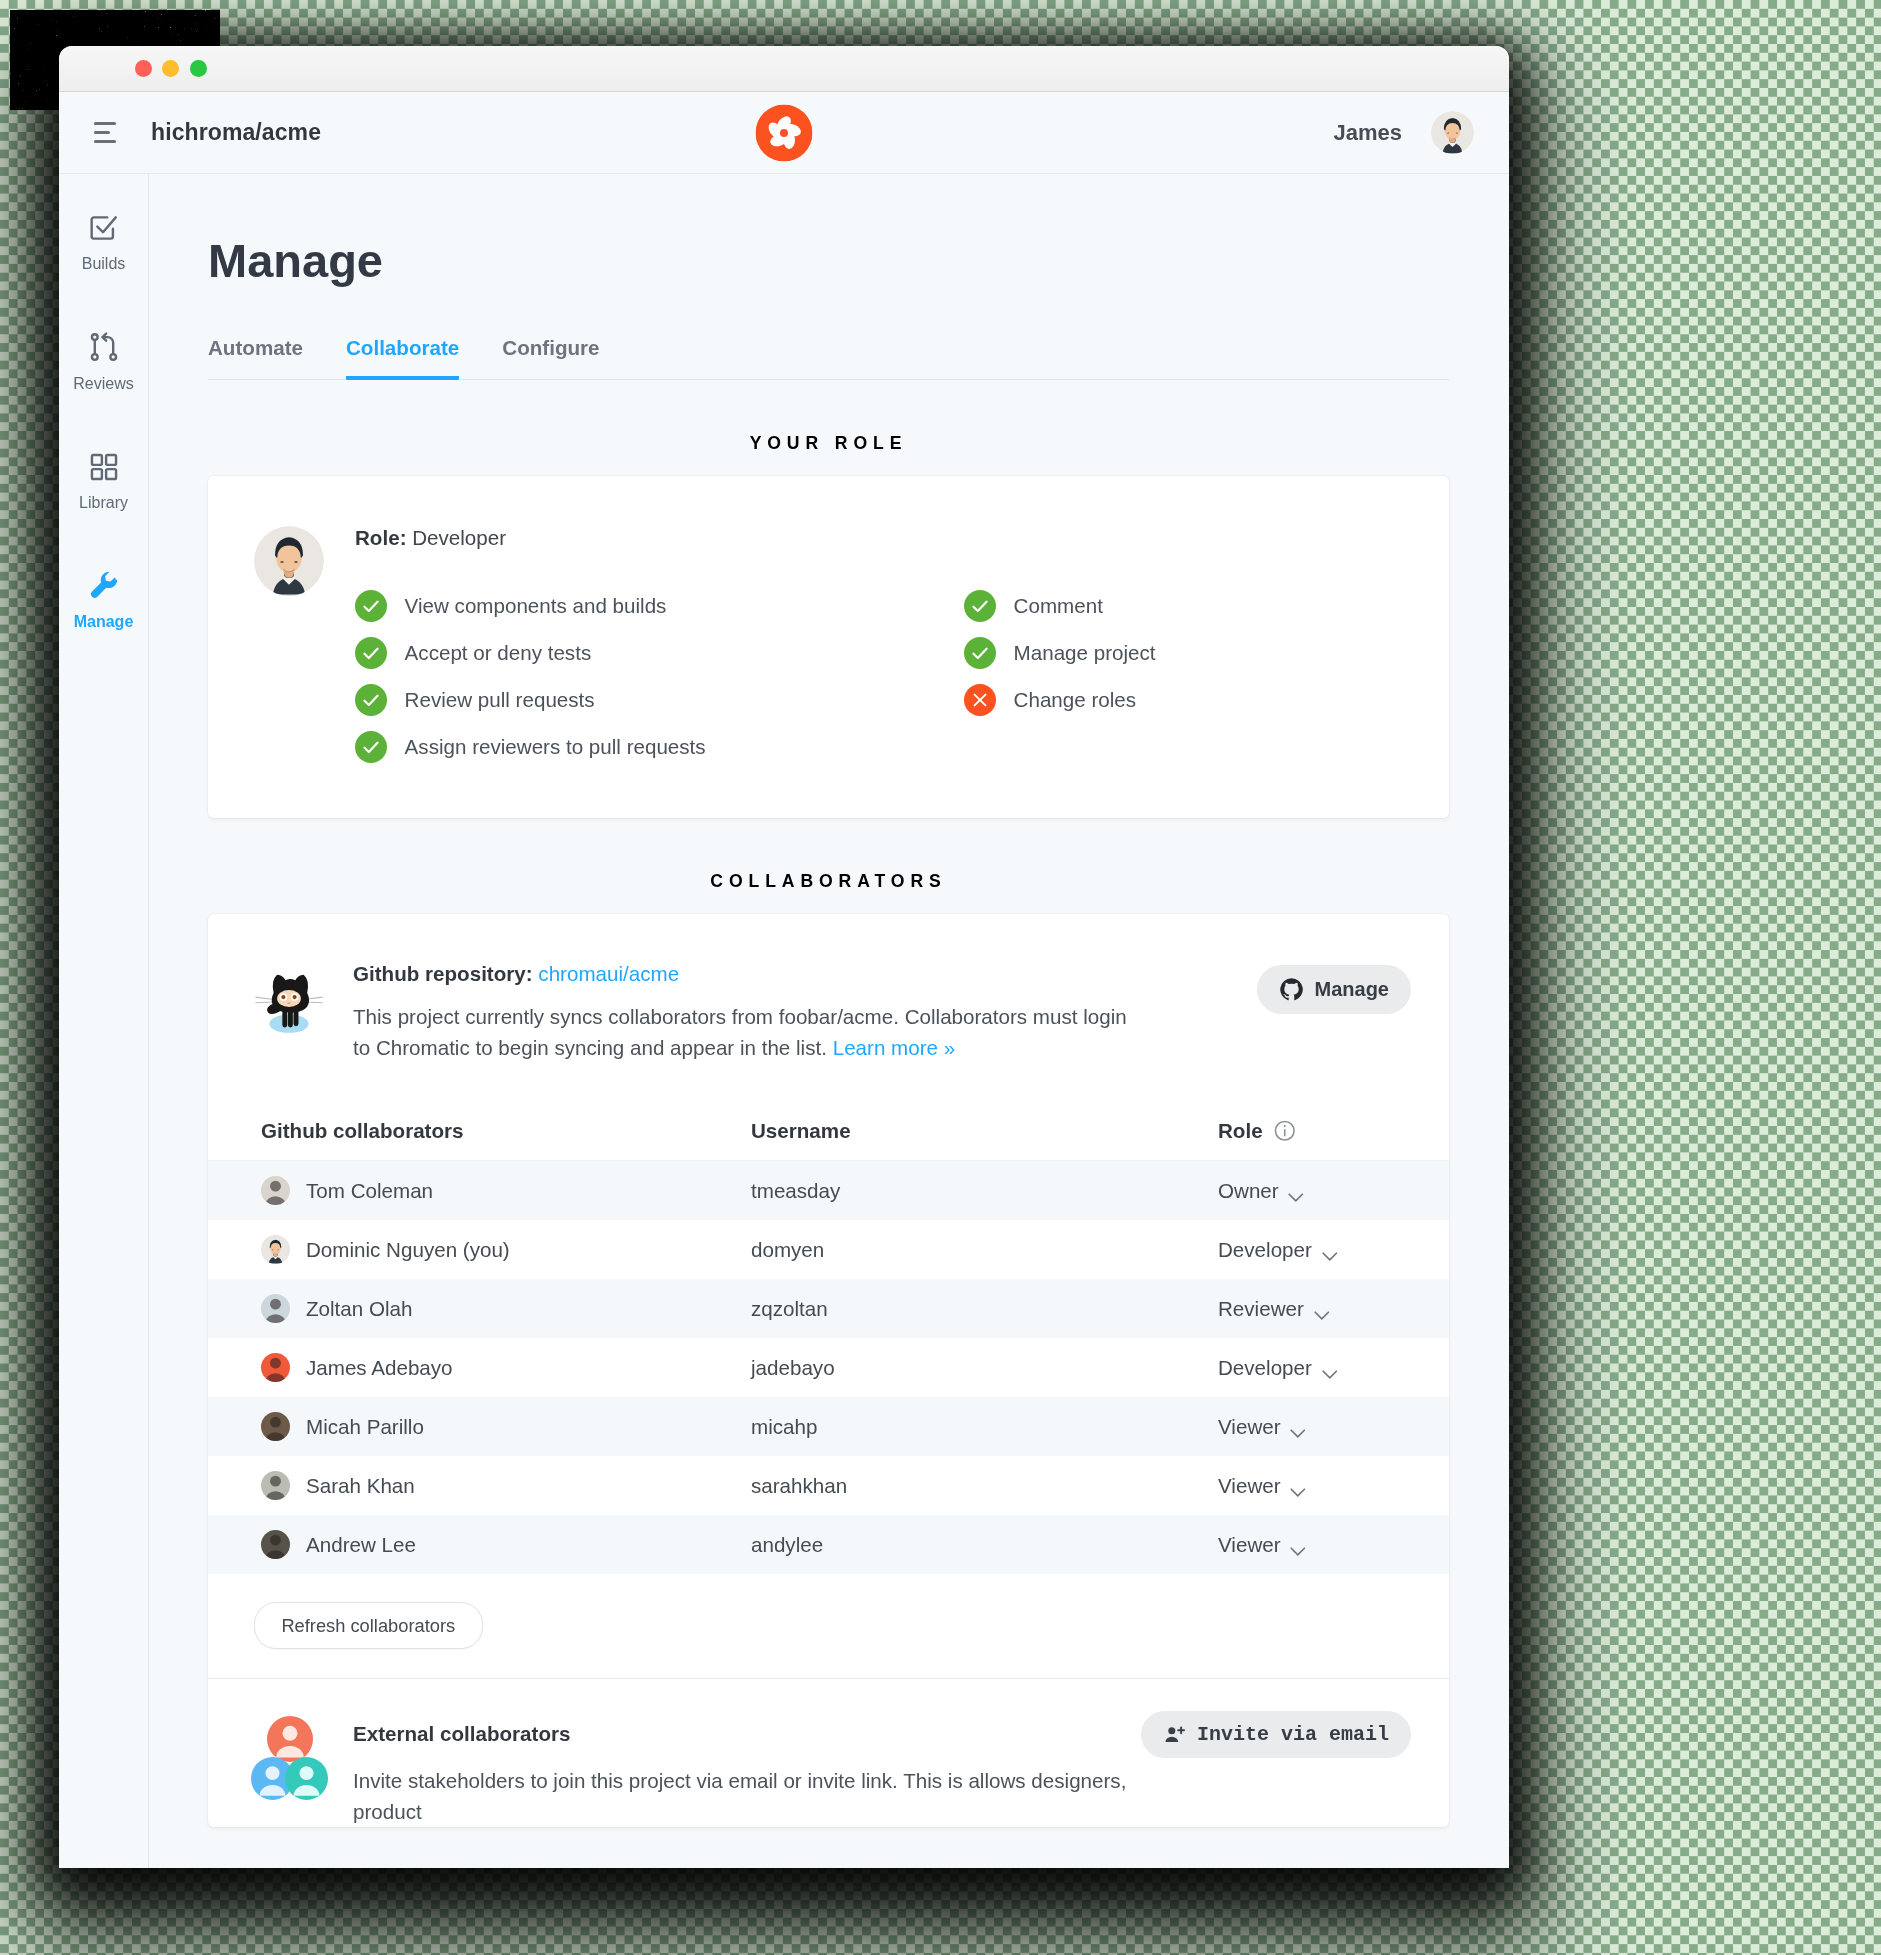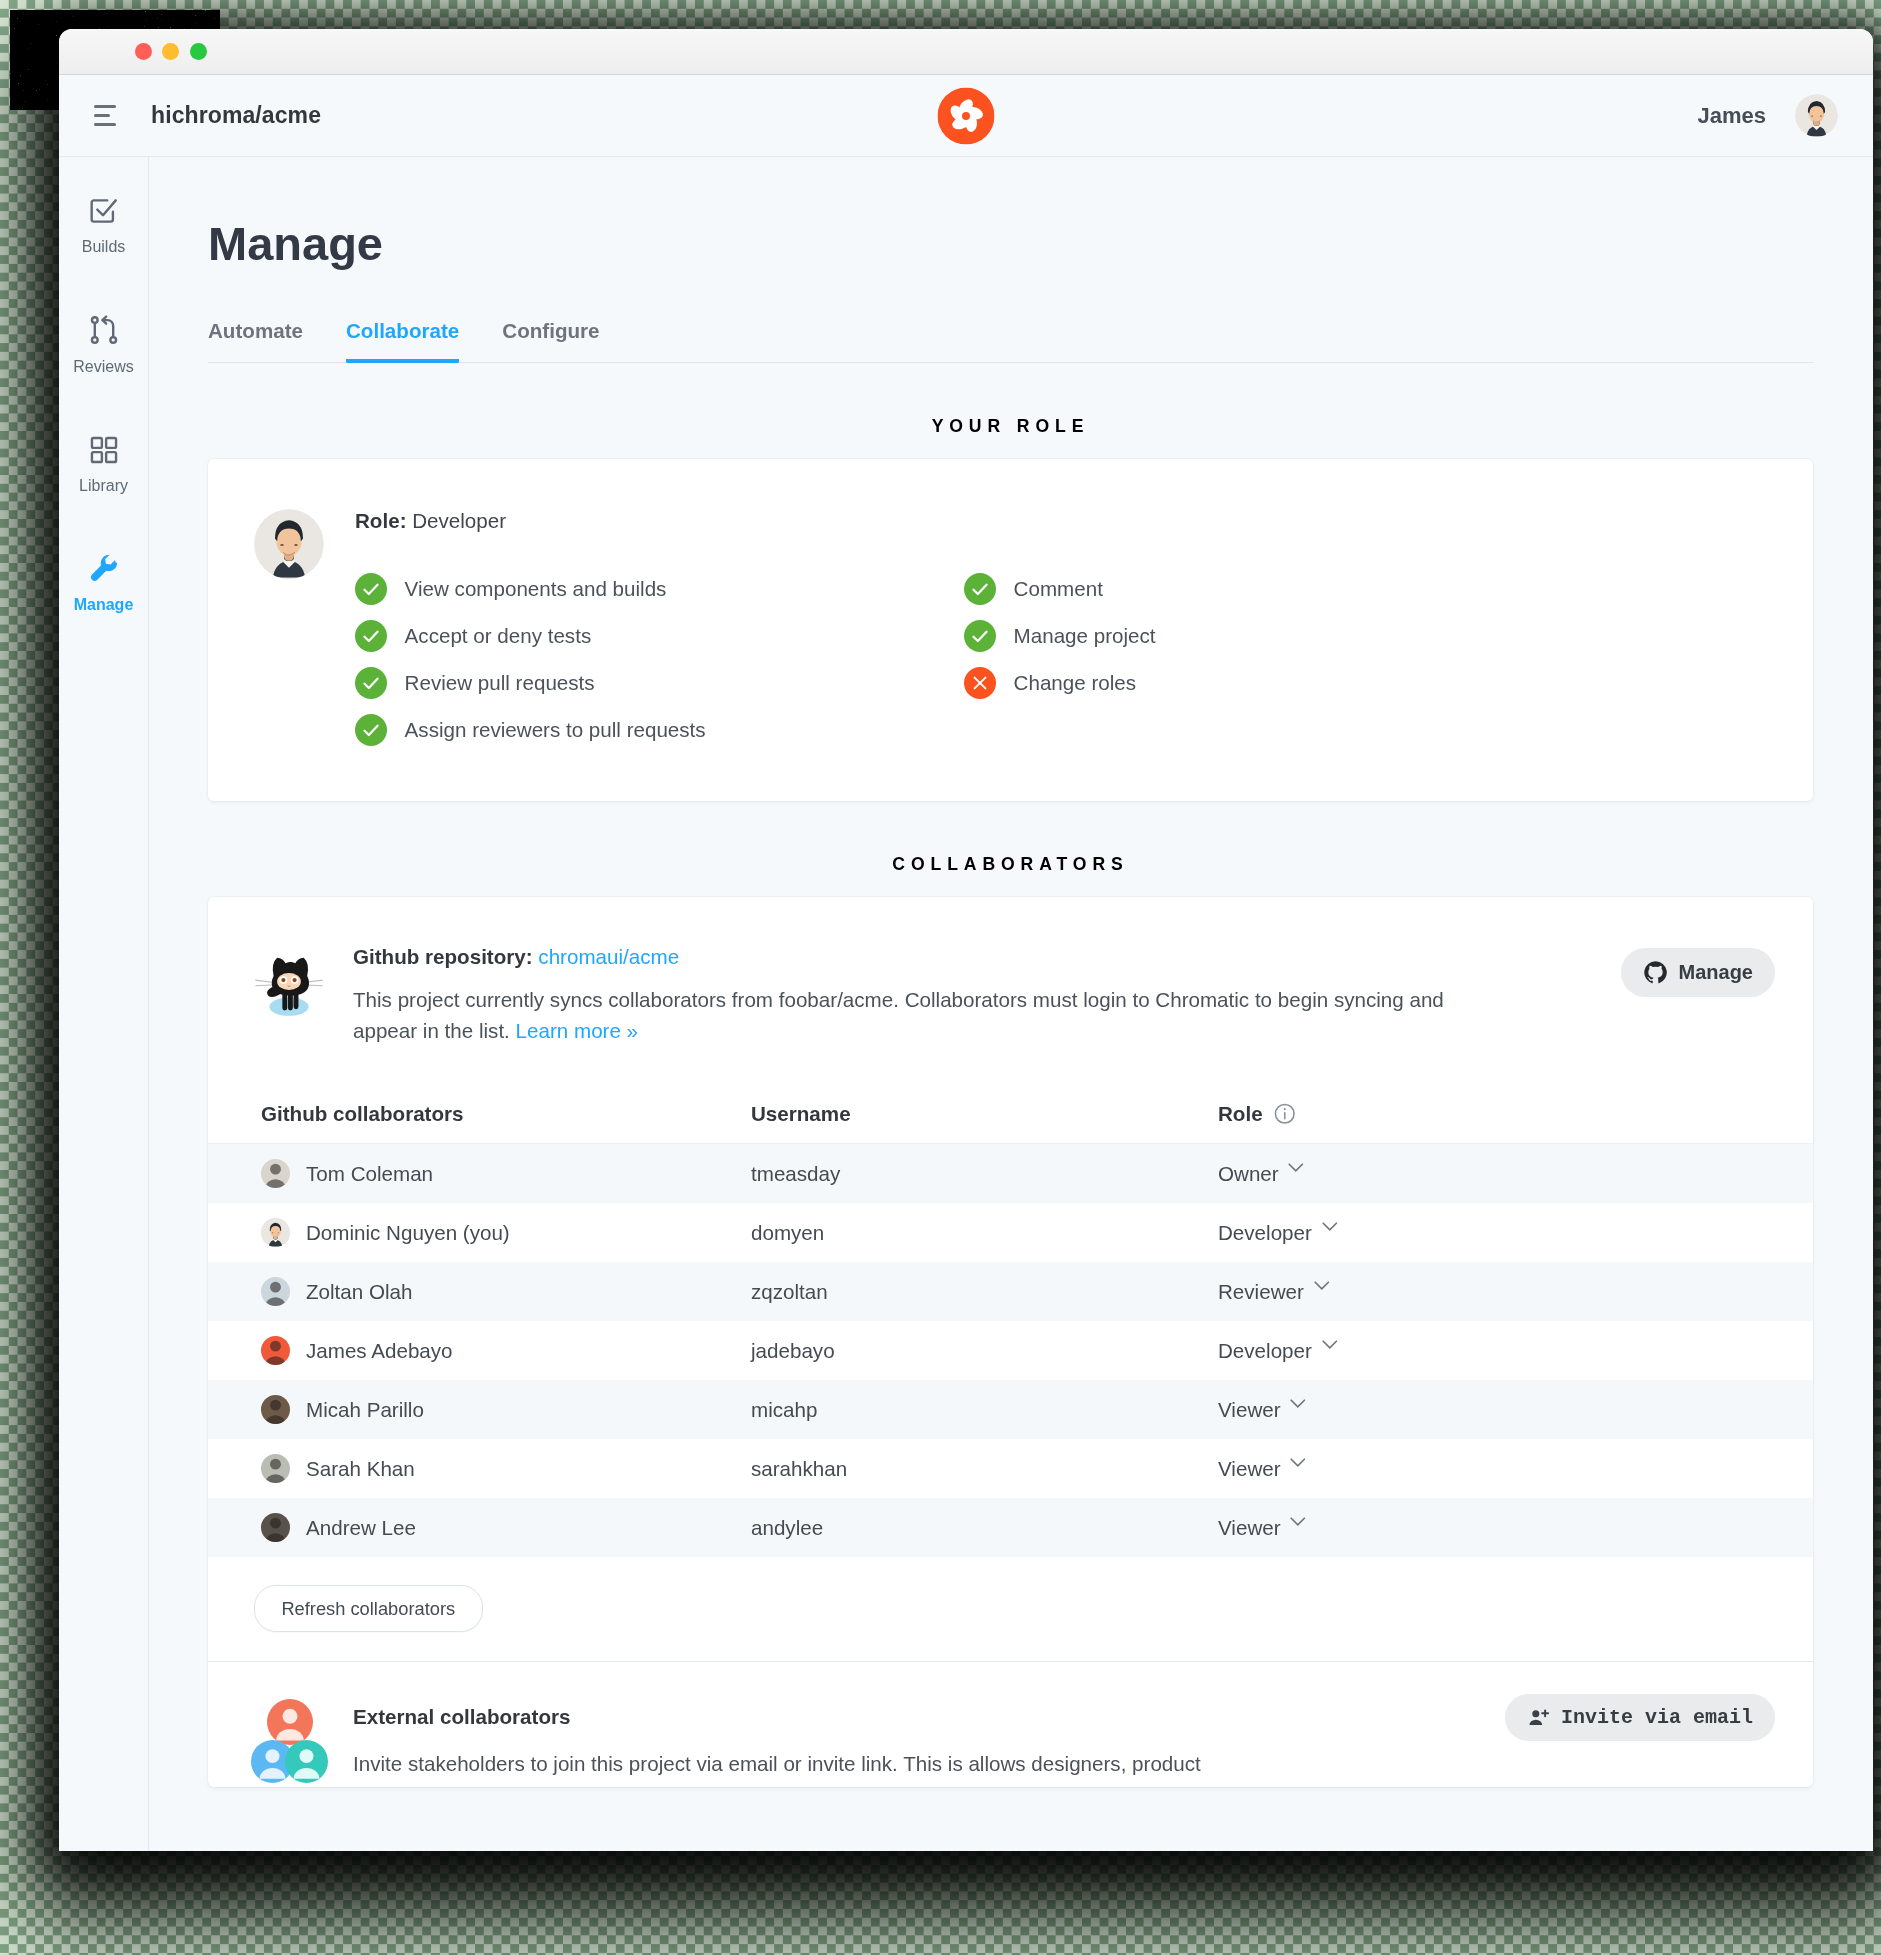--- a/index.html
+++ b/index.html
@@ -7,21 +7,21 @@
   body { font-family:"Liberation Sans","DejaVu Sans",sans-serif; }
   #canvas {
     position:relative; width:1882px; height:1955px; overflow:hidden;
     background:repeating-conic-gradient(#86ab8b 0% 25%, #dcecd8 0% 50%);
     background-size:17.6px 17.6px;
   }
   .noise-layer { position:absolute; inset:0; z-index:1; display:block; }
 
   
   .window {
-    position:absolute; left:59px; top:29px; width:1814px; height:1822px;
+    position:absolute; left:59px; top:46px; width:1450px; height:1822px;
     z-index:2; background:#f6f9fc; border-radius:13.2px 13.2px 0 0; overflow:hidden;
     box-shadow:0 7.3px 44px 13.2px rgba(0,0,0,.78), 0 44px 88px 29px rgba(0,0,0,.82);
   }
   .titlebar {
     position:relative; height:46px;
     background:linear-gradient(#f7f7f7,#eeeeee);
     border-bottom:0.7px solid #d5d5d5;
   }
   .tl { position:absolute; top:44px; width:17px; height:17px; border-radius:50%; }
   .tl.red    { left:76px; background:#ff5f57; }
@@ -102,21 +102,21 @@
   .gh-mark { width:25px; height:25px; }
 
   .thead, .trow { display:grid; grid-template-columns:490px 467px 1fr; align-items:center; padding-left:53px; }
   .thead { height:60px; border-bottom:0.7px solid #edf1f4; }
   .th { font-size:20.6px; font-weight:800; color:#33383f; display:flex; align-items:center; gap:10.3px; }
   .info-icon { width:23.5px; height:23.5px; cursor:pointer; }
   .trow { height:59px; font-size:20.6px; color:#454b52; }
   .trow:nth-child(odd) { background:#f5f8fa; }
   .cell-name { display:flex; align-items:center; gap:16px; }
   .row-avatar { width:29px; height:29px; border-radius:50%; overflow:hidden; flex:0 0 auto; }
-  .role-cell { display:flex; align-items:flex-start; gap:8.8px; cursor:pointer; }
+  .role-cell { display:flex; align-items:flex-end; gap:8.8px; cursor:pointer; }
   .chev { width:17.6px; height:11px; }
 
   .refresh-btn {
     margin:28px 0 29px 46px;
     background:#fff; border:0.7px solid #dde3e8; border-radius:22px;
     padding:11.7px 26.4px; font-size:18.3px; color:#454b52; font-family:inherit;
     box-shadow:0 0.7px 1.5px rgba(0,0,0,.04); cursor:pointer;
   }
   .divider { border-top:0.7px solid #e6ebef; }
 

